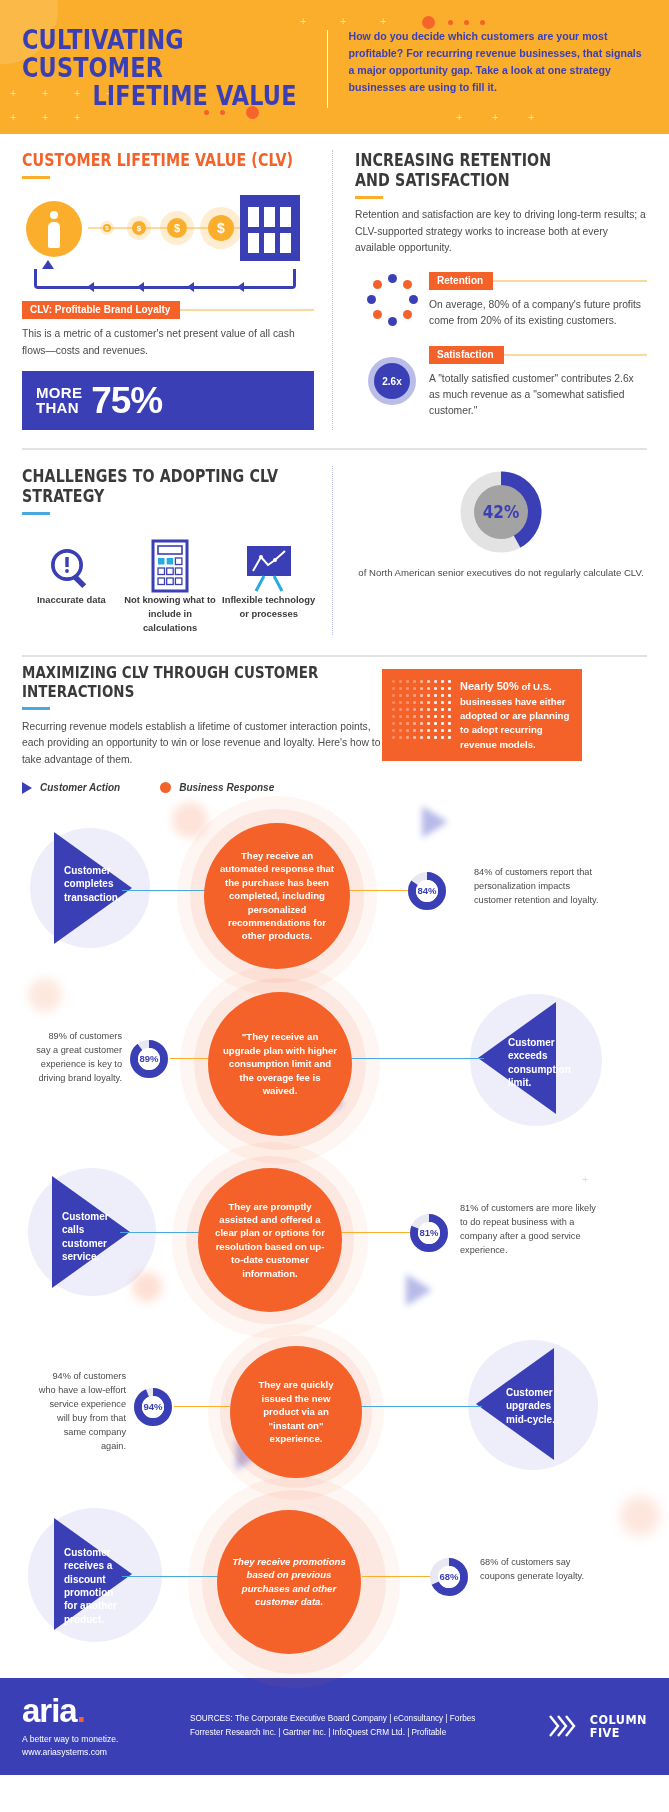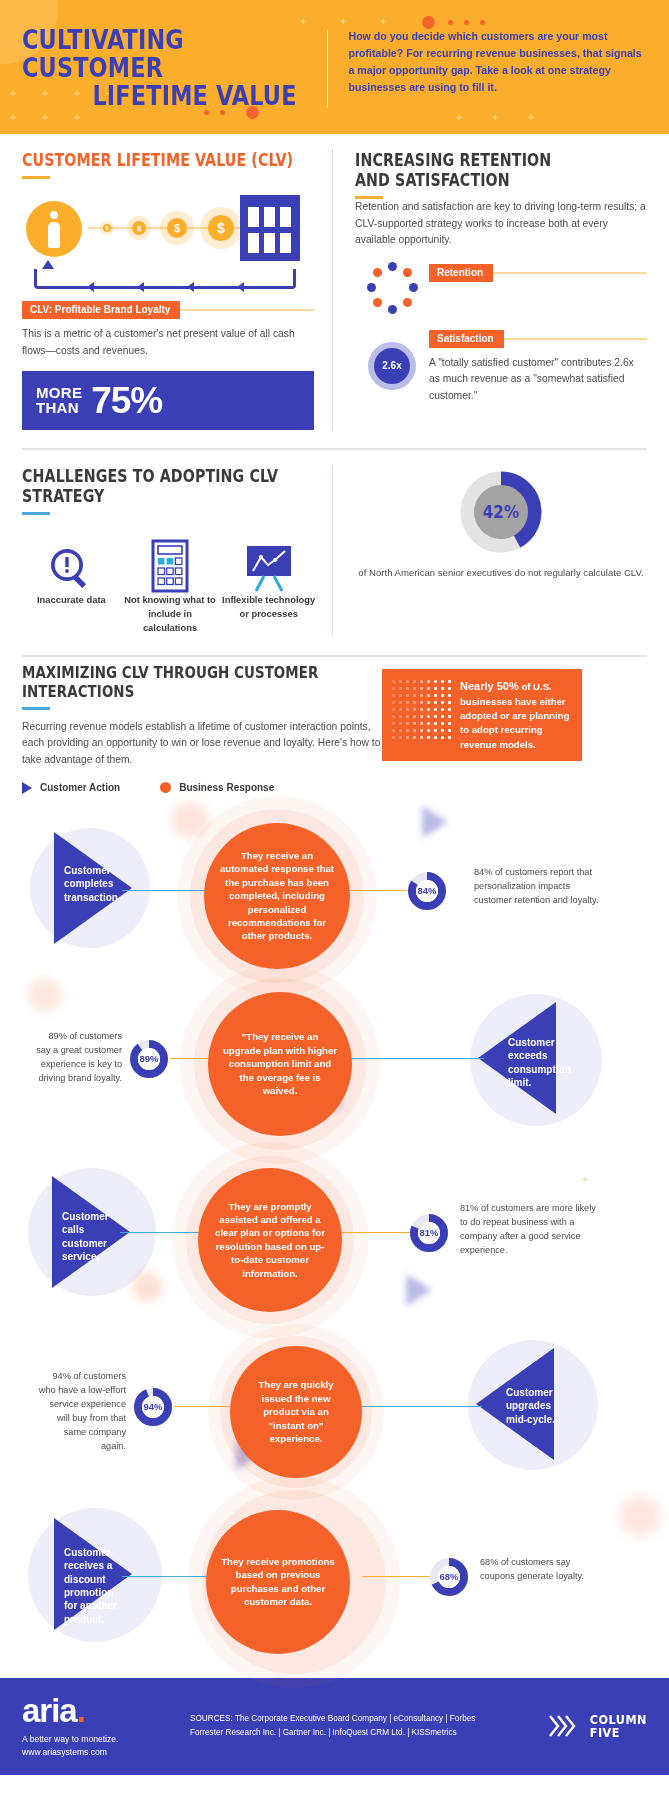--- a/index.html
+++ b/index.html
@@ -138,21 +138,21 @@
   
   .max-wrap { padding: 0 22px; margin-top: 6px; position:relative; }
   .max-top { display:flex; align-items:flex-start; }
   .max-left { width: 360px; }
   .orange-box { width: 200px; background:#F4622A; color:#fff; display:flex; padding: 9px 10px 9px 8px; margin-top: 6px; }
   .ob-dots { width: 62px; flex:0 0 62px;
      background: radial-gradient(#fff 1.35px, transparent 1.6px) 0 0/7px 7px; opacity:.95; height:62px;
      -webkit-mask-image: linear-gradient(100deg, rgba(0,0,0,.22) 0%, rgba(0,0,0,.35) 35%, #000 70%);
      mask-image: linear-gradient(100deg, rgba(0,0,0,.22) 0%, rgba(0,0,0,.35) 35%, #000 70%); }
   .ob-txt { font-size: 9.6px; line-height:1.5; font-weight:700; padding-left:8px; }
-  .legend { display:flex; align-items:center; margin-top: 14px; font-size:10px; font-weight:700; color:#3a3a3a; }
+  .legend { display:flex; align-items:center; margin-top: 14px; font-size:10px; font-weight:700; color:#3a3a3a;font-style:italic; }
   .legend .tri { width:0;height:0;border-top:6px solid transparent;border-bottom:6px solid transparent;
                  border-left:10px solid #3B3FB6; margin-right:8px; }
   .legend .dot { width:11px;height:11px;border-radius:50%;background:#F4622A;margin:0 8px 0 40px; }
 
   
   .flow { position: relative; margin-top: 8px; }
   .flow-row { position: relative; height: 172px; }
   .halo { position:absolute; border-radius:50%; }
   .wedge { position:absolute; width:0; height:0; }
   .tri-right { border-top:56px solid transparent; border-bottom:56px solid transparent;
@@ -279,40 +279,41 @@
           <div class="stat-more">THAN</div>
         </div>
         <div class="stat-big">75%</div>
       </div>
     </div>
 
     <div class="col-r">
       <div class="sec-h dark">INCREASING RETENTION</div>
       <div class="sec-h dark">AND SATISFACTION</div>
       <div class="rule orange"></div>
-      <div class="body-txt" style="">Retention and satisfaction are key to driving long-term results; a CLV-supported strategy works to increase both at every available opportunity.</div>
+      <div class="body-txt" style="margin-top:8px;">Retention and satisfaction are key to driving long-term results; a CLV-supported strategy works to increase both at every available opportunity.</div>
 
       <div class="rc-item">
         <div class="rc-icon">
           <div class="ring-dots">
             <span class="rd" style="background:#3B3FB6; left:22px; top:0px;"></span>
             <span class="rd" style="background:#F4622A; left:37px; top:6px;"></span>
             <span class="rd" style="background:#3B3FB6; left:43px; top:21px;"></span>
             <span class="rd" style="background:#F4622A; left:37px; top:36px;"></span>
             <span class="rd" style="background:#3B3FB6; left:22px; top:43px;"></span>
             <span class="rd" style="background:#F4622A; left:7px; top:36px;"></span>
             <span class="rd" style="background:#3B3FB6; left:1px; top:21px;"></span>
             <span class="rd" style="background:#F4622A; left:7px; top:6px;"></span>
           </div>
         </div>
         <div class="rc-body">
           <div class="tag-row" style="margin-top:2px;">
             <span class="tag">Retention</span>
             <span class="tag-rule"></span>
           </div>
+          <div class="body-txt">On average, 80% of a company's future profits come from 20% of its existing customers.</div>
         </div>
       </div>
 
       <div class="rc-item">
         <div class="rc-icon">
           <div class="circle-2x">
             <div class="inner">2.6x</div>
           </div>
         </div>
         <div class="rc-body">
@@ -537,21 +538,21 @@
         <div class="halo" style="left:6px; top:18px; width:134px; height:134px; background:rgba(123,127,214,.13);"></div>
         <div class="orb-ring2" style="left:166px; top:-14px; width:212px; height:212px;"></div>
         <div class="orb-ring" style="left:180px; top:0px; width:184px; height:184px;"></div>
 
         <div class="conn blue" style="left:100px; top:86px; width:104px;"></div>
         <div class="conn orange" style="left:340px; top:86px; width:78px;"></div>
 
         <div class="wedge tri-right" style="left:32px; top:28px;"></div>
         <div class="tri-label" style="left:42px; top:56px; width:62px;">Customer receives a discount promotion for another product.</div>
 
-        <div class="orb" style="left:184px; top:20px; width:144px; height:144px;">They receive promotions based on previous purchases and other customer data.</div>
+        <div class="orb" style="left:195px; top:20px; width:144px; height:144px;font-style:italic;">They receive promotions based on previous purchases and other customer data.</div>
 
         <div class="mini-donut" style="left:406px; top:66px; width:42px; height:42px;">
           <svg width="42" height="42" viewBox="0 0 42 42">
             <circle cx="21" cy="21" r="15" fill="none" stroke="#E8E8F3" stroke-width="8"></circle>
             <circle cx="21" cy="21" r="15" fill="none" stroke="#3B3FB6" stroke-width="8" stroke-dasharray="64 94" transform="rotate(-90 21 21)"></circle>
             <circle cx="21" cy="21" r="11" fill="#fff"></circle>
           </svg>
           <div style="position:absolute; inset:0; display:flex; align-items:center; justify-content:center;
                       font-size:9.5px; font-weight:700; color:#3B3FB6;">68%</div>
         </div>
@@ -564,21 +565,21 @@
   <div class="footer">
     <div class="f-left">
       <div class="aria">
         <span>aria</span><span class="dot">.</span>
       </div>
       <div class="f-tag">A better way to monetize.</div>
       <div class="f-tag" style="margin-top:1px;">www.ariasystems.com</div>
     </div>
     <div class="f-mid">
       <div>SOURCES:  The Corporate Executive Board Company  |  eConsultancy  |  Forbes</div>
-      <div>Forrester Research Inc.  |  Gartner Inc.  |  InfoQuest CRM Ltd.  |  KISSmetrics</div>
+      <div>Forrester Research Inc.  |  Gartner Inc.  |  InfoQuest CRM Ltd.  |  Profitable</div>
     </div>
     <div class="f-right">
       <svg width="34" height="28" viewBox="0 0 34 28" style="margin-right:8px;">
         <path d="M2 4 L10 14 L2 24" fill="none" stroke="#fff" stroke-width="2.4"></path>
         <path d="M10 4 L18 14 L10 24" fill="none" stroke="#fff" stroke-width="2.4"></path>
         <path d="M18 4 L26 14 L18 24" fill="none" stroke="#fff" stroke-width="2.4"></path>
       </svg>
       <div class="c5">
         <div>COLUMN</div>
         <div>FIVE</div>

